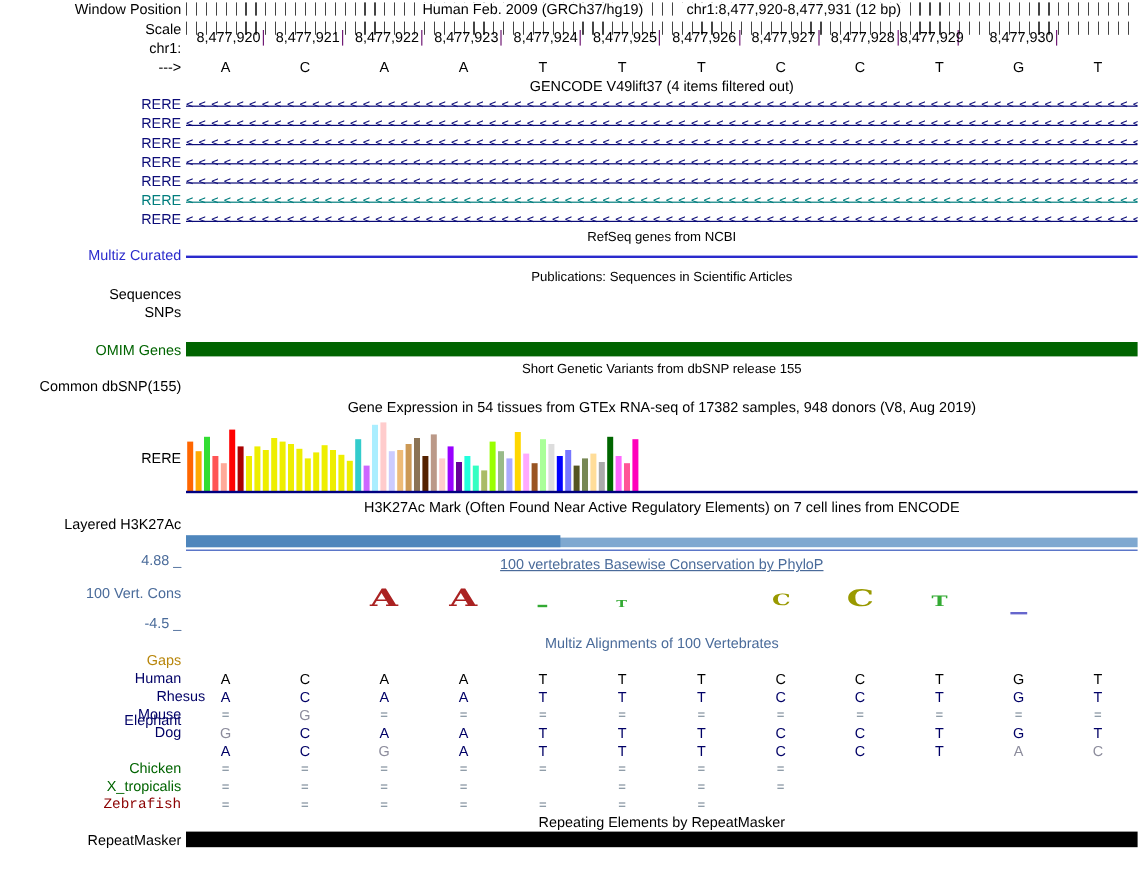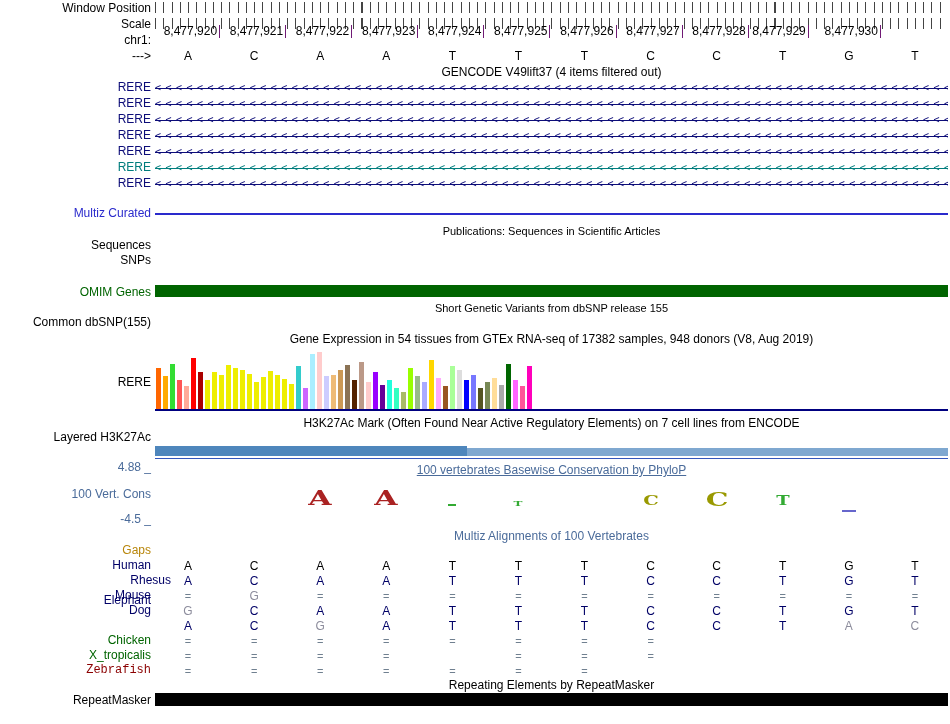--- a/index.html
+++ b/index.html
@@ -42,24 +42,29 @@
 <div id="canvas" data-name="genome-browser-view">
 
   <div class="tick-comb" style="top:2px" data-name="ruler-ticks-row1"></div>
   <div class="tick-comb" style="top:18px" data-name="ruler-ticks-row2"></div>
 
   <div class="lbl" style="top:2px" data-name="window-position-label">Window Position</div>
   <div class="lbl" style="top:18px" data-name="scale-label">Scale</div>
   <div class="lbl" style="top:34px" data-name="chrom-label">chr1:</div>
   <div class="lbl" style="top:50px" data-name="strand-arrow">---&gt;</div>
 
+  <div class="title-row" style="top:2px" data-name="header-title-row">
+    <span class="over-tick" data-name="assembly-title">Human Feb. 2009 (GRCh37/hg19)</span>
+    <span class="over-tick" data-name="window-position-value">chr1:8,477,920-8,477,931 (12 bp)</span>
+  </div>
 
 
   <div class="title" style="top:66px" data-name="gencode-title">GENCODE V49lift37 (4 items filtered out)</div>
 
+  <div class="title title-sm" style="top:192px" data-name="refseq-title">RefSeq genes from NCBI</div>
   <div class="lbl" style="top: 207px; color: rgb(42, 42, 204);" data-name="refseq-curated-label">Multiz Curated</div>
   <div class="hline" style="top: 213px; height: 2px; background: rgb(42, 42, 204);" data-name="refseq-curated-line"></div>
 
   <div class="title title-sm" style="top:225px" data-name="publications-title">Publications: Sequences in Scientific Articles</div>
   <div class="lbl" style="top:239px" data-name="sequences-track-label">Sequences</div>
   <div class="lbl" style="top:254px" data-name="snps-track-label">SNPs</div>
 
   <div class="hband" style="top: 285px; height: 12px; background: rgb(0, 100, 0);" data-name="omim-gene-band"></div>
   <div class="lbl" style="top: 286px; color: rgb(0, 100, 0);" data-name="omim-genes-label">OMIM Genes</div>
 
@@ -155,21 +160,21 @@
 
 <div class="coord-cell" data-name="coordinate-label" style="left: 155px; width: 65.0833px;">8,477,920</div>
     <div class="coord-cell" data-name="coordinate-label" style="left: 221.083px; width: 65.0833px;">8,477,921</div>
     <div class="coord-cell" data-name="coordinate-label" style="left: 287.167px; width: 65.0833px;">8,477,922</div>
     <div class="coord-cell" data-name="coordinate-label" style="left: 353.25px; width: 65.0833px;">8,477,923</div>
     <div class="coord-cell" data-name="coordinate-label" style="left: 419.333px; width: 65.0833px;">8,477,924</div>
     <div class="coord-cell" data-name="coordinate-label" style="left: 485.417px; width: 65.0833px;">8,477,925</div>
     <div class="coord-cell" data-name="coordinate-label" style="left: 551.5px; width: 65.0833px;">8,477,926</div>
     <div class="coord-cell" data-name="coordinate-label" style="left: 617.583px; width: 65.0833px;">8,477,927</div>
     <div class="coord-cell" data-name="coordinate-label" style="left: 683.667px; width: 65.0833px;">8,477,928</div>
-    <div class="coord-cell" data-name="coordinate-label" style="left: 749.75px; width: 59px;">8,477,929</div>
+    <div class="coord-cell" data-name="coordinate-label" style="left: 749.75px; width: 49px;">8,477,929</div>
     <div class="coord-cell" data-name="coordinate-label" style="left: 815.833px; width: 65.0833px;">8,477,930</div>
     <div class="base-cell" data-name="reference-base" style="left: 155px; width: 66.0833px;">A</div>
     <div class="base-cell" data-name="reference-base" style="left: 221.083px; width: 66.0833px;">C</div>
     <div class="base-cell" data-name="reference-base" style="left: 287.167px; width: 66.0833px;">A</div>
     <div class="base-cell" data-name="reference-base" style="left: 353.25px; width: 66.0833px;">A</div>
     <div class="base-cell" data-name="reference-base" style="left: 419.333px; width: 66.0833px;">T</div>
     <div class="base-cell" data-name="reference-base" style="left: 485.417px; width: 66.0833px;">T</div>
     <div class="base-cell" data-name="reference-base" style="left: 551.5px; width: 66.0833px;">T</div>
     <div class="base-cell" data-name="reference-base" style="left: 617.583px; width: 66.0833px;">C</div>
     <div class="base-cell" data-name="reference-base" style="left: 683.667px; width: 66.0833px;">C</div>

